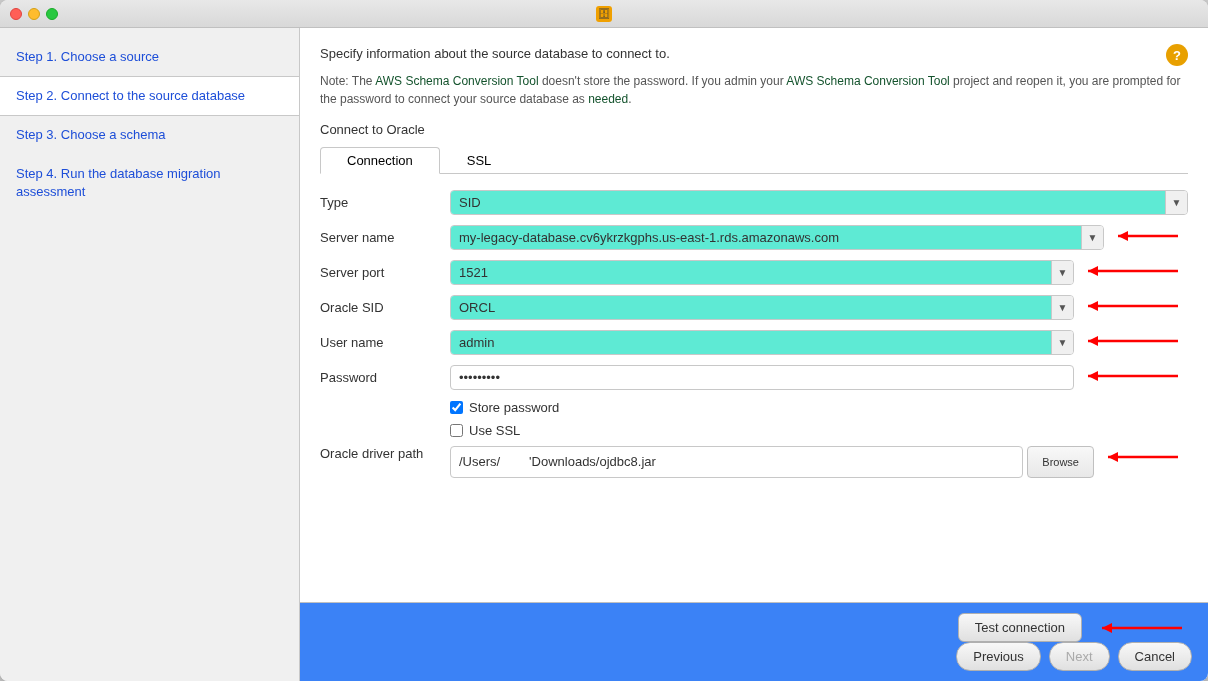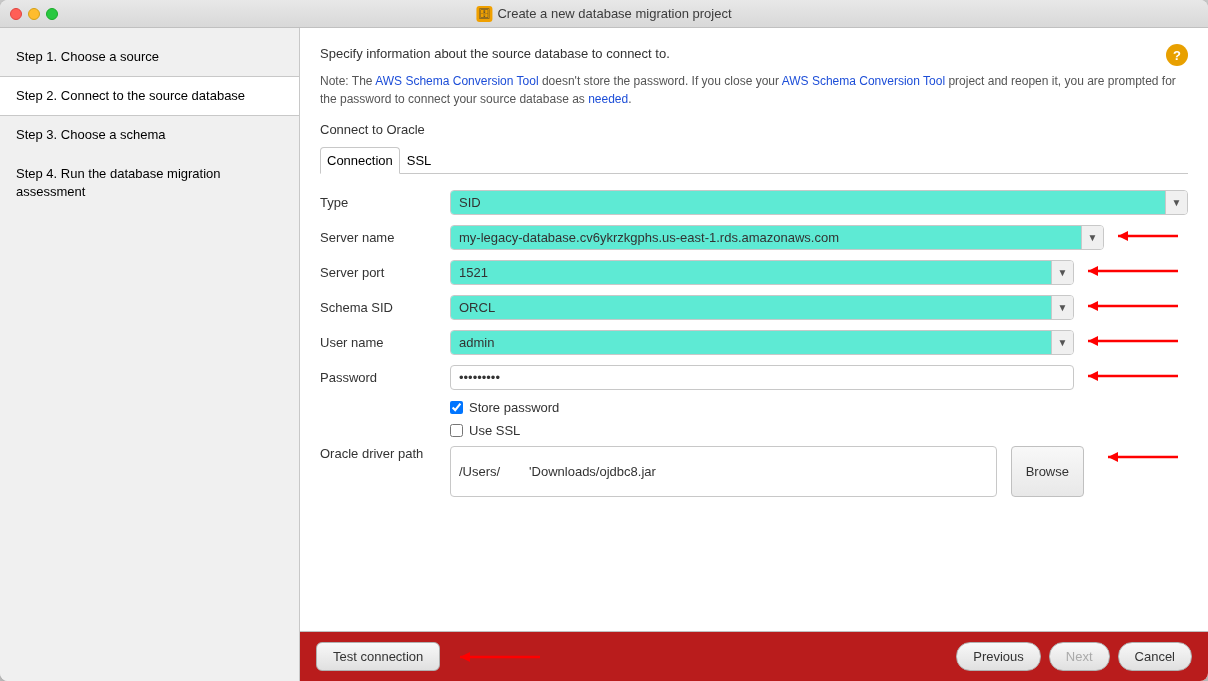--- a/index.html
+++ b/index.html
@@ -98,21 +98,21 @@
     }
 
     .sidebar-item.active {
       background: white;
       border-top: 1px solid #c8c8c8;
       border-bottom: 1px solid #c8c8c8;
       font-weight: 400;
     }
 
     .sidebar-item .step-label {
-      color: #000000;
+      color: #1d4ed8;
     }
 
     
     .right-panel {
       flex: 1;
       background: white;
       display: flex;
       flex-direction: column;
       overflow: hidden;
     }
@@ -149,39 +149,39 @@
     }
 
     .note-text {
       font-size: 12px;
       color: #555;
       line-height: 1.5;
       margin-bottom: 14px;
     }
 
     .note-text .highlight {
-      color: #1d4ed8;
+      color: #14532d;
     }
 
     .section-title {
       font-size: 13px;
       color: #333;
       margin-bottom: 10px;
       font-weight: 400;
     }
 
     
     .tabs {
       display: flex;
       margin-bottom: 16px;
       border-bottom: 1px solid #c8c8c8;
     }
 
     .tab {
-      padding: 5px 6px;
+      padding: 5px 26px;
       font-size: 13px;
       cursor: pointer;
       border: 1px solid transparent;
       margin-bottom: -1px;
       background: transparent;
     }
 
     .tab.active {
       background: white;
       border: 1px solid #c8c8c8;
@@ -277,53 +277,54 @@
     .driver-label {
       width: 130px;
       font-size: 13px;
       color: #333;
       flex-shrink: 0;
     }
 
     .driver-input-group {
       flex: 1;
       display: flex;
-      gap: 14px;
+      gap: 4px;
     }
 
     .driver-input {
       flex: 1;
       border: 1px solid #c8c8c8;
       border-radius: 4px;
       padding: 4px 8px;
       font-size: 13px;
       outline: none;
       color: #333;
     }
 
     .browse-btn {
-      padding: 17px 14px;
+      padding: 9px 14px;
       background: linear-gradient(180deg, #f8f8f8, #e8e8e8);
       border: 1px solid #c0c0c0;
       border-radius: 4px;
-      font-size: 13px;
+      font-size: 11px;
       cursor: pointer;
       white-space: nowrap;
       color: #333;
     }
 
     
     .bottom-bar {
       display: flex;
       align-items: flex-end;
       justify-content: space-between;
       padding: 10px 16px;
-      background: #b91c1c;
+      background: #3b82f6;
       border-top: 1px solid #c0c0c0;
       flex-shrink: 0;
+      flex-direction: column;
     }
 
     .bottom-left {
       display: flex;
       align-items: center;
       gap: 10px;
     }
 
     .bottom-right {
       display: flex;
@@ -361,21 +362,20 @@
 <div class="window">
 
   <div class="titlebar">
     <div class="traffic-lights">
       <div class="traffic-light tl-close"></div>
       <div class="traffic-light tl-minimize"></div>
       <div class="traffic-light tl-maximize"></div>
     </div>
     <div class="titlebar-title">
       <div class="title-icon">🗄</div>
-      <span>Create a new database migration project</span>
     </div>
   </div>
 
   <div class="main-content">
 
     <div class="sidebar">
       <div class="sidebar-item">
         <span class="step-label">Step 1. Choose a source</span>
       </div>
       <div class="sidebar-item active">
@@ -389,21 +389,21 @@
       </div>
     </div>
 
     <div class="right-panel">
       <div class="panel-body">
 
         <div class="help-icon">?</div>
 
         <p class="description-text">Specify information about the source database to connect to.</p>
         <p class="note-text">
-          <span>Note: The </span><span class="highlight">AWS Schema Conversion Tool</span><span> doesn't store the password. If you close your </span><span class="highlight">AWS Schema Conversion Tool</span><span> project and reopen it, you are prompted for the password to connect your source database as </span><span class="highlight">needed</span><span>.</span>
+          <span>Note: The </span><span class="highlight">AWS Schema Conversion Tool</span><span> doesn't store the password. If you admin your </span><span class="highlight">AWS Schema Conversion Tool</span><span> project and reopen it, you are prompted for the password to connect your source database as </span><span class="highlight">needed</span><span>.</span>
         </p>
 
         <div class="section-title">Connect to Oracle</div>
 
         <div class="tabs">
           <div class="tab active">
             <span>Connection</span>
           </div>
           <div class="tab">
             <span>SSL</span>
@@ -442,21 +442,21 @@
               <div class="dropdown-arrow">▼</div>
             </div>
             <svg width="110" height="22" style="margin-left:4px; flex-shrink:0;">
               <line x1="100" y1="11" x2="10" y2="11" stroke="red" stroke-width="2.5"></line>
               <polygon points="10,11 20,6 20,16" fill="red"></polygon>
             </svg>
           </div>
         </div>
 
         <div class="form-row">
-          <div class="form-label">Schema SID</div>
+          <div class="form-label">Oracle SID</div>
           <div class="form-field">
             <div class="input-with-dropdown">
               <input type="text" value="ORCL" style="">
               <div class="dropdown-arrow">▼</div>
             </div>
             <svg width="110" height="22" style="margin-left:4px; flex-shrink:0;">
               <line x1="100" y1="11" x2="10" y2="11" stroke="red" stroke-width="2.5"></line>
               <polygon points="10,11 20,6 20,16" fill="red"></polygon>
             </svg>
           </div>

